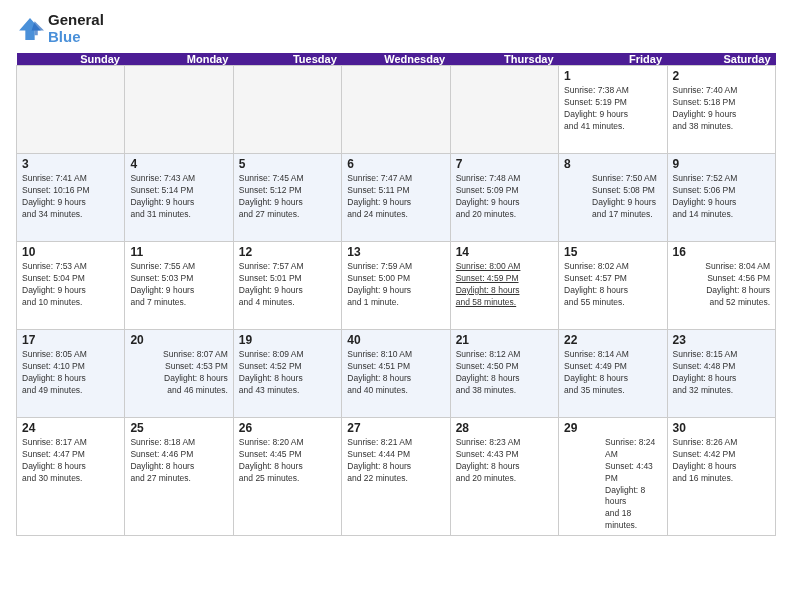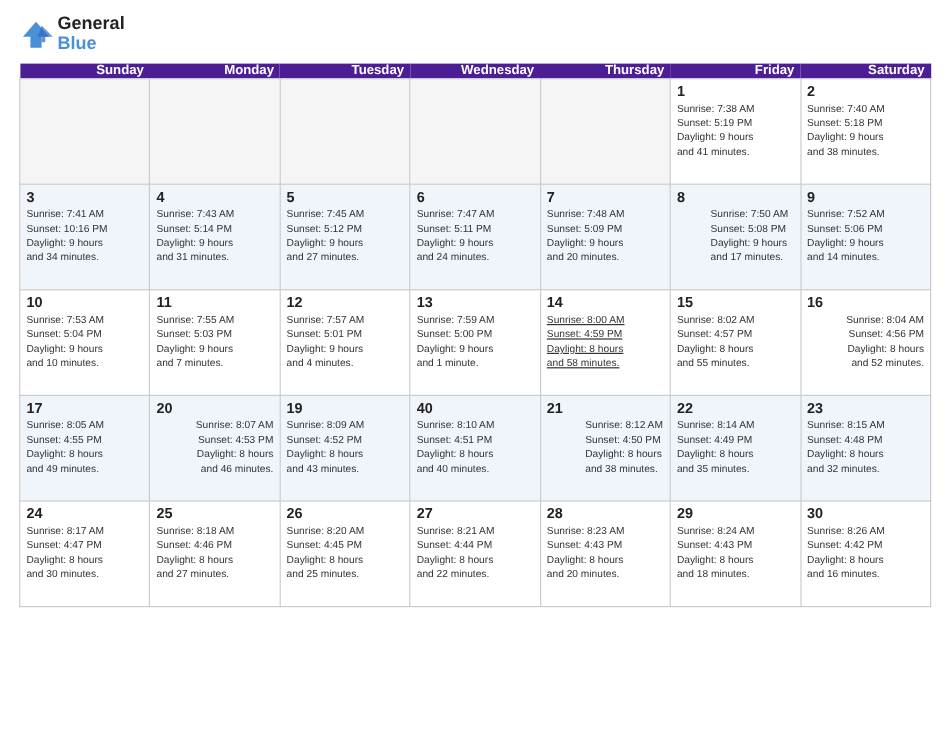--- a/index.html
+++ b/index.html
@@ -238,21 +238,21 @@
             <div class="day-info" style="white-space: pre-line; text-align: right;">Sunrise: 8:04 AM
 Sunset: 4:56 PM
 Daylight: 8 hours
 and 52 minutes.</div>
           </td>
         </tr>
         <tr>
           <td class="alt-row">
             <span class="day-num">17</span>
             <div class="day-info" style="white-space: pre-line;">Sunrise: 8:05 AM
-Sunset: 4:55 PM
+Sunset: 4:10 PM
 Daylight: 8 hours
 and 49 minutes.</div>
           </td>
           <td class="alt-row">
             <span class="day-num">20</span>
             <div class="day-info" style="white-space: pre-line; text-align: right;">Sunrise: 8:07 AM
 Sunset: 4:53 PM
 Daylight: 8 hours
 and 46 minutes.</div>
           </td>
@@ -265,21 +265,21 @@
           </td>
           <td class="alt-row">
             <span class="day-num">40</span>
             <div class="day-info" style="white-space: pre-line;">Sunrise: 8:10 AM
 Sunset: 4:51 PM
 Daylight: 8 hours
 and 40 minutes.</div>
           </td>
           <td class="alt-row">
             <span class="day-num">21</span>
-            <div class="day-info" style="white-space: pre-line; margin-left: 32px;">Sunrise: 8:12 AM
+            <div class="day-info" style="white-space: pre-line;">Sunrise: 8:12 AM
 Sunset: 4:50 PM
 Daylight: 8 hours
 and 38 minutes.</div>
           </td>
           <td class="alt-row">
             <span class="day-num">22</span>
             <div class="day-info" style="white-space: pre-line;">Sunrise: 8:14 AM
 Sunset: 4:49 PM
 Daylight: 8 hours
 and 35 minutes.</div>
@@ -323,21 +323,21 @@
           </td>
           <td>
             <span class="day-num">28</span>
             <div class="day-info" style="white-space: pre-line;">Sunrise: 8:23 AM
 Sunset: 4:43 PM
 Daylight: 8 hours
 and 20 minutes.</div>
           </td>
           <td>
             <span class="day-num">29</span>
-            <div class="day-info" style="white-space: pre-line;">Sunrise: 8:24 AM
+            <div class="day-info" style="white-space: pre-line; margin-left: 41px;">Sunrise: 8:24 AM
 Sunset: 4:43 PM
 Daylight: 8 hours
 and 18 minutes.</div>
           </td>
           <td>
             <span class="day-num">30</span>
             <div class="day-info" style="white-space: pre-line;">Sunrise: 8:26 AM
 Sunset: 4:42 PM
 Daylight: 8 hours
 and 16 minutes.</div>

